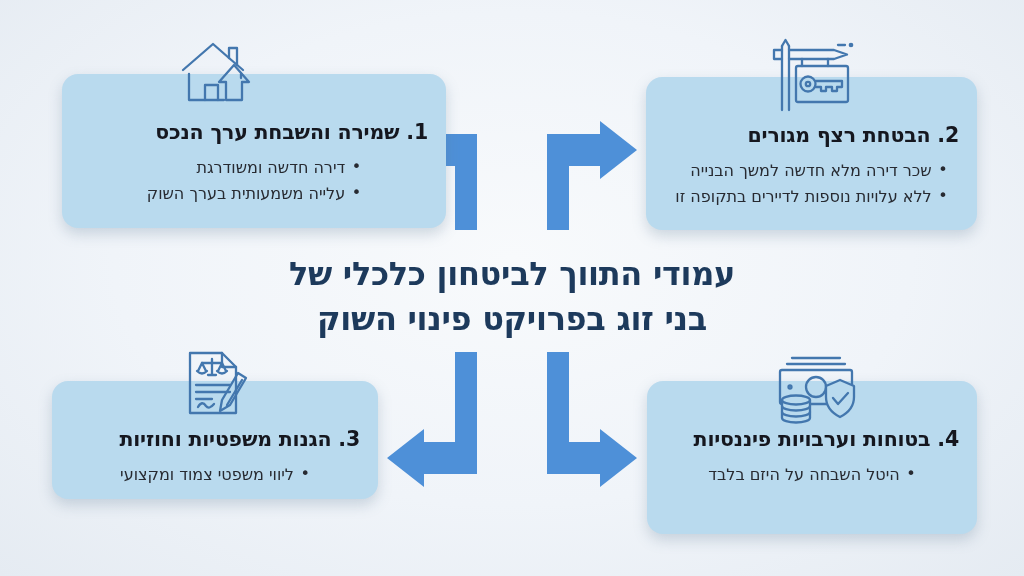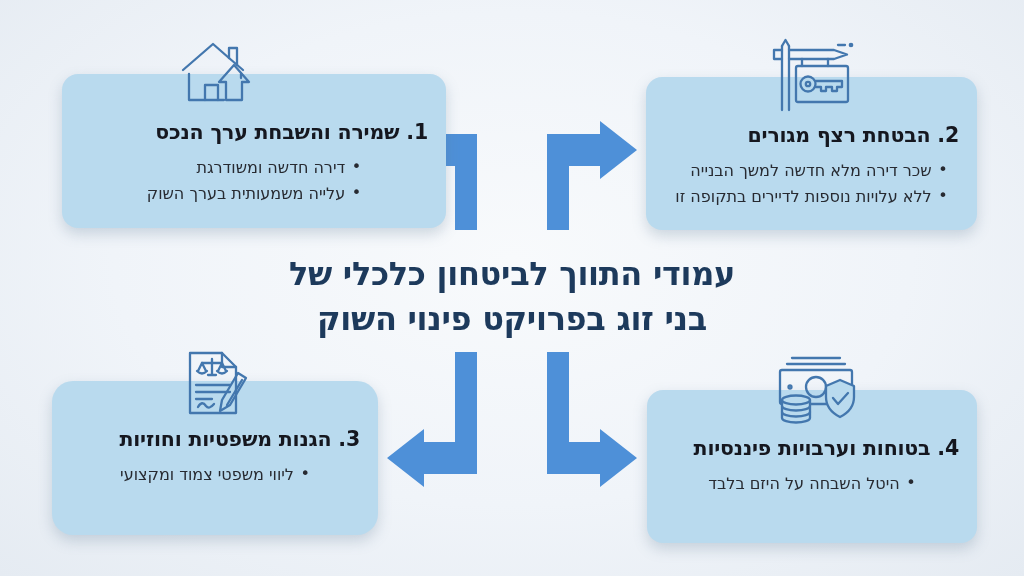--- a/index.html
+++ b/index.html
@@ -9,22 +9,22 @@
     font-family:"DejaVu Sans", sans-serif;
   }
   .arrows{position:absolute;left:0;top:0;width:1024px;height:576px;}
   .box{
     position:absolute;background:var(--box-bg);border-radius:16px;
     box-shadow:0 6px 14px rgba(96,124,152,.28);
     padding:46px 18px 0;box-sizing:border-box;direction:rtl;
   }
   .b1{left:62px;top:74px;width:384px;height:154px;}
   .b2{left:646px;top:77px;width:331px;height:153px;}
-  .b3{left:52px;top:381px;width:326px;height:154px;border-radius:21px;}
-  .b4{left:647px;top:390px;width:330px;height:153px;}
+  .b3{left:52px;top:381px;width:326px;height:118px;}
+  .b4{left:647px;top:381px;width:330px;height:153px;}
   .box-title{
     font-size:20.5px;font-weight:bold;color:var(--heading-text);
     text-align:right;margin:0 0 11px;letter-spacing:-.2px;white-space:nowrap;
   }
   .bullets{list-style:none;margin:0 auto;padding:0;display:table;direction:rtl;}
   .bullets li{
     font-size:16px;color:var(--bullet-text);line-height:26px;
     text-align:right;position:relative;padding-right:16px;white-space:nowrap;
   }
   .bullets li::before{content:"\2022";position:absolute;right:0;top:-1px;color:var(--bullet-text);}

